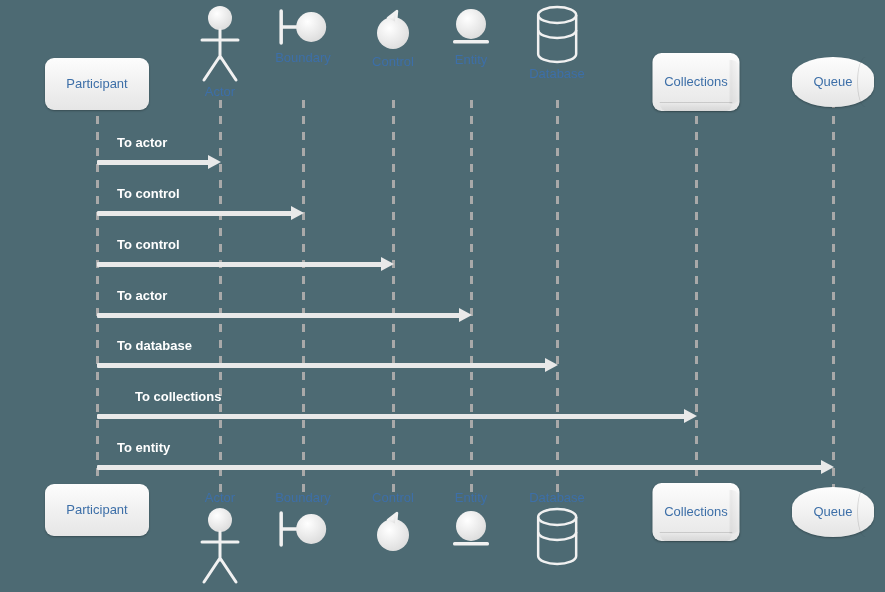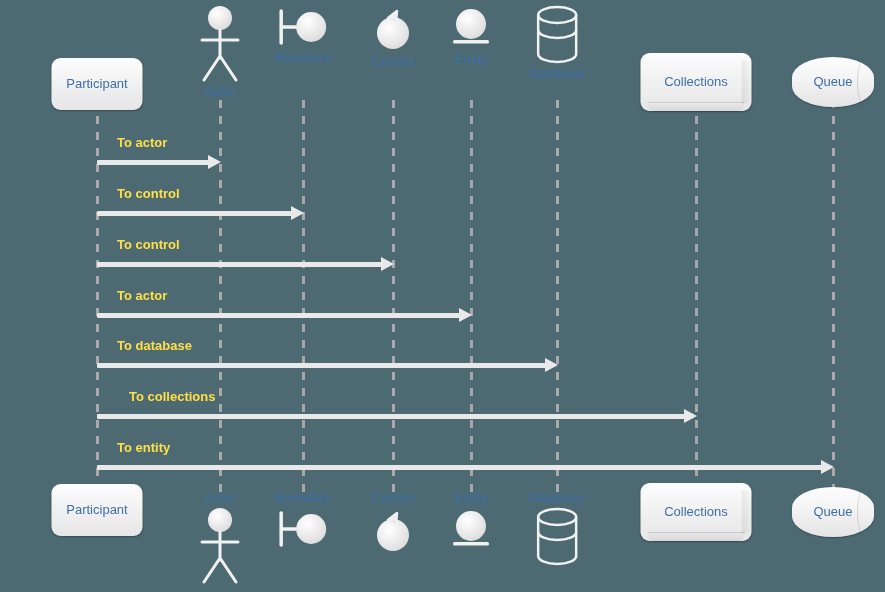--- a/index.html
+++ b/index.html
@@ -46,22 +46,22 @@
   .box {
     position: relative;
     display: flex;
     align-items: center;
     justify-content: center;
     background: linear-gradient(to bottom, #fdfdfd 0%, #f2f2f2 45%, #e6e6e6 100%);
     border-radius: 9px;
     box-shadow: 0 1px 2px rgba(0,0,0,0.28);
   }
   .box .node-label { position: relative; z-index: 3; }
-  .box-participant { width: 91px; height: 52px; }
-  .box-collections { width: 111px; height: 58px; border-radius: 9px; }
+  .box-participant { width: 104px; height: 52px; }
+  .box-collections { width: 87px; height: 58px; border-radius: 9px; }
   
   .box-collections::before {
     content: "";
     position: absolute;
     right: -1px; top: 7px;
     width: 10px; height: calc(100% - 14px);
     background: linear-gradient(to right, rgba(0,0,0,0.06), rgba(0,0,0,0.0));
     border-left: 1px solid rgba(0,0,0,0.10);
     border-radius: 0 9px 9px 0;
     z-index: 2;
@@ -93,21 +93,21 @@
   }
   
   .icon-wrap {
     display: flex;
     align-items: center;
     justify-content: center;
   }
   .msg-row { position: absolute; }
   .msg-label {
     position: absolute;
-    color: #fde047;
+    color: #ffffff;
     font-size: 13px;
     font-weight: bold;
     white-space: nowrap;
   }
   .msg-line {
     position: absolute;
     height: 5px;
     background: #e9e9e9;
     border-radius: 1px;
   }
@@ -330,21 +330,21 @@
         <span class="msg-label" style="left: 117px; top: 288px;">To actor</span>
         <div class="msg-line" style="left: 97px; top: 313px; width: 363px;"></div>
         <div class="msg-head" style="left: 459px; top: 308px;"></div>
       </div>
       <div class="msg-row">
         <span class="msg-label" style="left: 117px; top: 338px;">To database</span>
         <div class="msg-line" style="left: 97px; top: 363px; width: 449px;"></div>
         <div class="msg-head" style="left: 545px; top: 358px;"></div>
       </div>
       <div class="msg-row">
-        <span class="msg-label" style="left: 129px; top: 389px;">To collections</span>
+        <span class="msg-label" style="left: 135px; top: 389px;">To collections</span>
         <div class="msg-line" style="left: 97px; top: 414px; width: 588px;"></div>
         <div class="msg-head" style="left: 684px; top: 409px;"></div>
       </div>
       <div class="msg-row">
         <span class="msg-label" style="left: 117px; top: 440px;">To entity</span>
         <div class="msg-line" style="left: 97px; top: 465px; width: 725px;"></div>
         <div class="msg-head" style="left: 821px; top: 460px;"></div>
       </div>
     </div>
 

